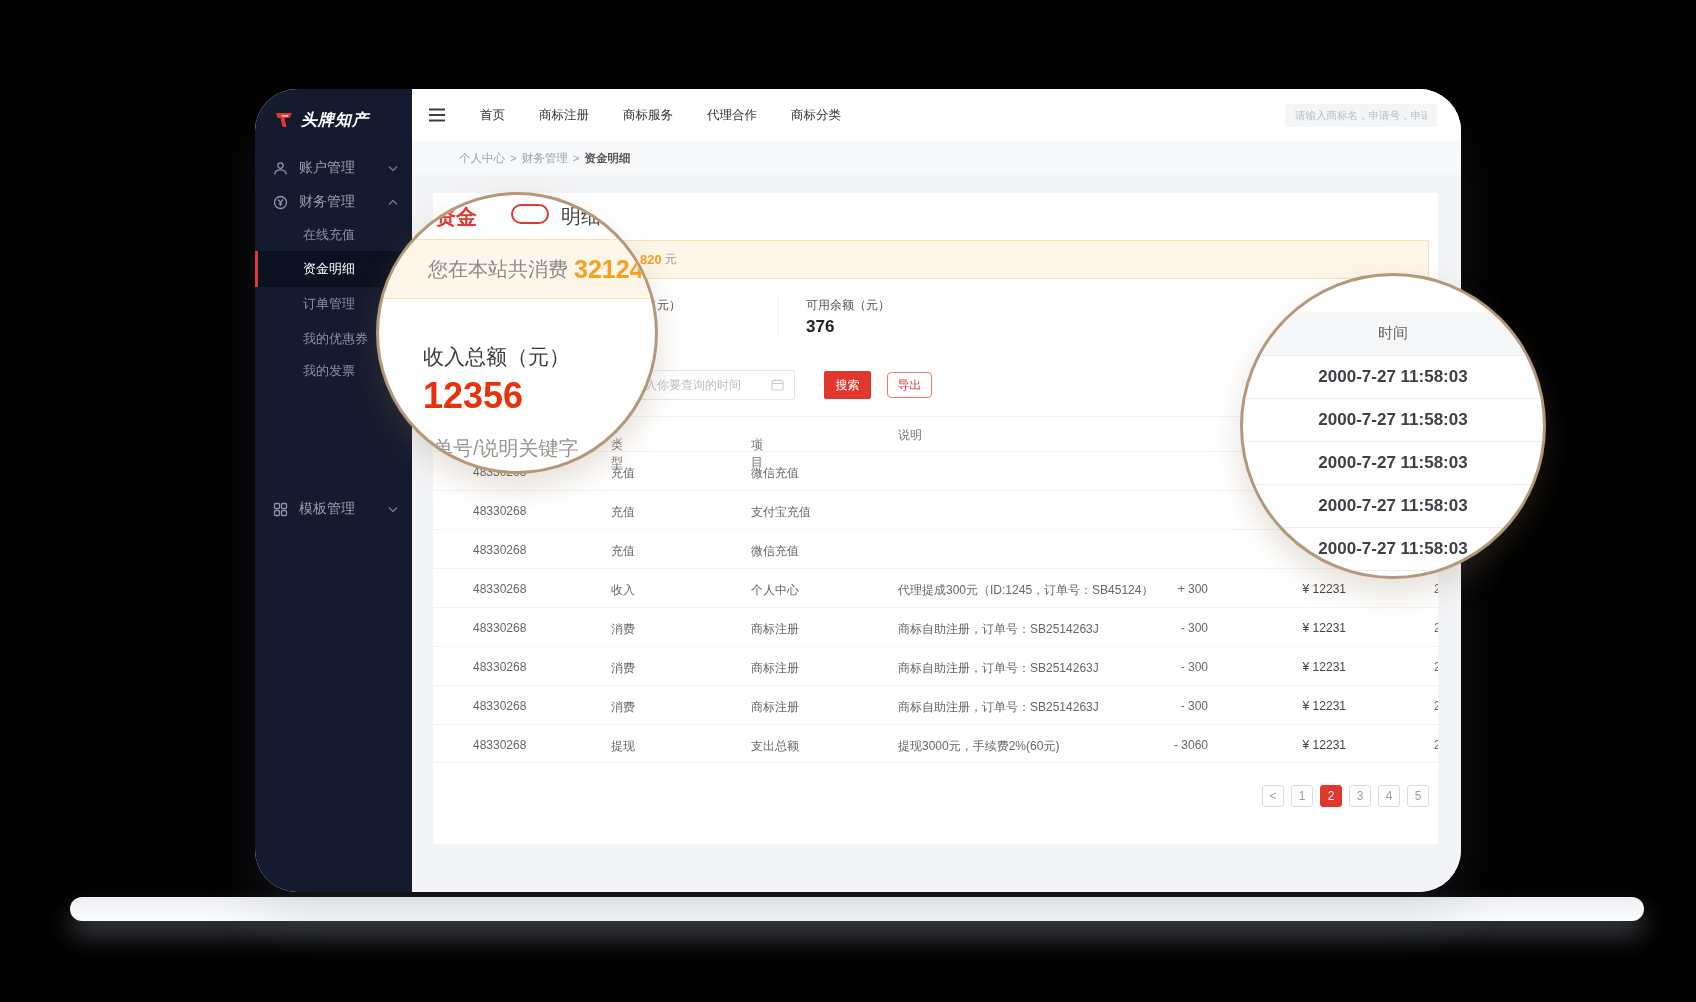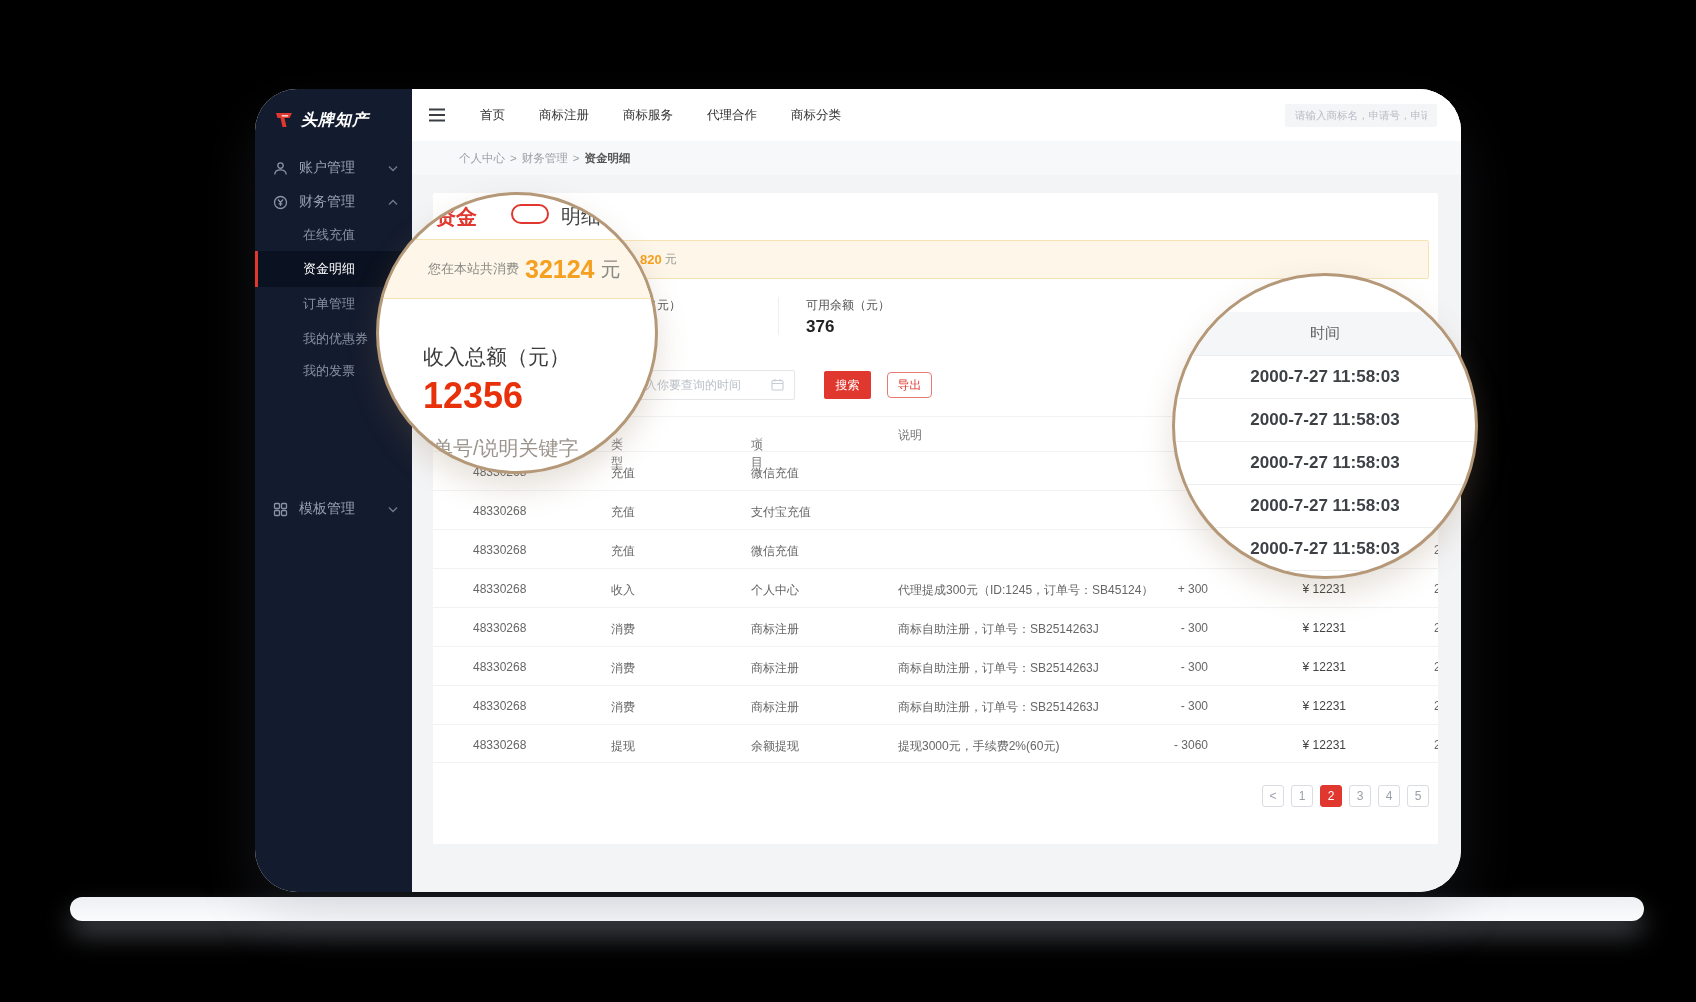--- a/index.html
+++ b/index.html
@@ -70,27 +70,27 @@
 
   .pager { position:absolute; right:9px; top:592px; display:flex; gap:7px; }
   .pg { width:22px; height:22px; border:1px solid #D9DCE1; border-radius:3px; background:#fff; color:#9AA0A8; font-size:12px;
     display:flex; align-items:center; justify-content:center; cursor:pointer; }
   .pg.active { background:#E0372E; border-color:#E0372E; color:#fff; }
 
   
   .lens { position:absolute; border-radius:50%; background:#fff; border:3px solid #B49878; overflow:hidden; z-index:6;
     box-shadow:0 14px 30px rgba(140,115,80,.22); }
   .lens-left { left:376px; top:192px; width:282px; height:282px; }
-  .lens-right { left:1172px; top:273px; width:306px; height:306px; }
+  .lens-right { left:1240px; top:273px; width:306px; height:306px; }
   .lz-tabred { position:absolute; left:56px; top:8px; font-size:21px; font-weight:bold; color:#E0372E; white-space:nowrap; }
   .lz-pill { position:absolute; left:132px; top:9px; width:38px; height:20px; border:2px solid #E0372E; border-radius:11px; }
   .lz-tabgray { position:absolute; left:182px; top:8px; font-size:20px; color:#444; white-space:nowrap; }
   .lz-banner { position:absolute; left:-20px; right:-20px; top:44px; height:60px; background:#FDF6E9; border:1px solid #F6E3B2; }
   .lz-banner-in { position:absolute; left:68px; top:0; height:100%; display:flex; align-items:center; gap:6px; white-space:nowrap; }
-  .lz-bpre { font-size:13px; color:#8a8a84; }
+  .lz-bpre { font-size:20px; color:#8a8a84; }
   .lz-bamt { font-size:25px; font-weight:bold; color:#F5A020; }
   .lz-bunit { font-size:20px; color:#8a8a84; }
   .lz-inclabel { position:absolute; left:44px; top:148px; font-size:21px; color:#3b3b3b; white-space:nowrap; }
   .lz-incval { position:absolute; left:44px; top:180px; font-size:36px; font-weight:bold; color:#E8310B; }
   .lz-hfrag { position:absolute; left:34px; top:240px; font-size:20px; color:#9a948c; white-space:nowrap; }
   .lz-thead { position:absolute; left:0; right:0; top:36px; height:44px; background:#F5F6F8; border-bottom:1px solid #ECEDEF;
     display:flex; align-items:center; justify-content:center; font-size:15px; color:#666; }
   .lz-trow { position:absolute; left:0; right:0; height:43px; border-bottom:1px solid #EDEEF0;
     display:flex; align-items:center; justify-content:center; font-size:17px; font-weight:600; color:#3D4145; white-space:nowrap; }
 
@@ -324,21 +324,21 @@
             <span class="c-type">消费</span>
             <span class="c-proj">商标注册</span>
             <span class="c-desc">商标自助注册，订单号：SB2514263J</span>
             <span class="c-amt">- 300</span>
             <span class="c-bal">¥ 12231</span>
             <span class="c-time">2000-7-27 11:58:03</span>
         </div>
         <div class="trow" style="top:531px; border-bottom:1px solid #F1F2F4;">
           <span class="c-order">48330268</span>
             <span class="c-type">提现</span>
-            <span class="c-proj">余额提现</span>
+            <span class="c-proj">支出总额</span>
             <span class="c-desc">提现3000元，手续费2%(60元)</span>
             <span class="c-amt">- 3060</span>
             <span class="c-bal">¥ 12231</span>
             <span class="c-time">2000-7-27 11:58:03</span>
         </div>
 
         <div class="pager">
           <span class="pg">&lt;</span>
           <span class="pg">1</span>
           <span class="pg active">2</span>

